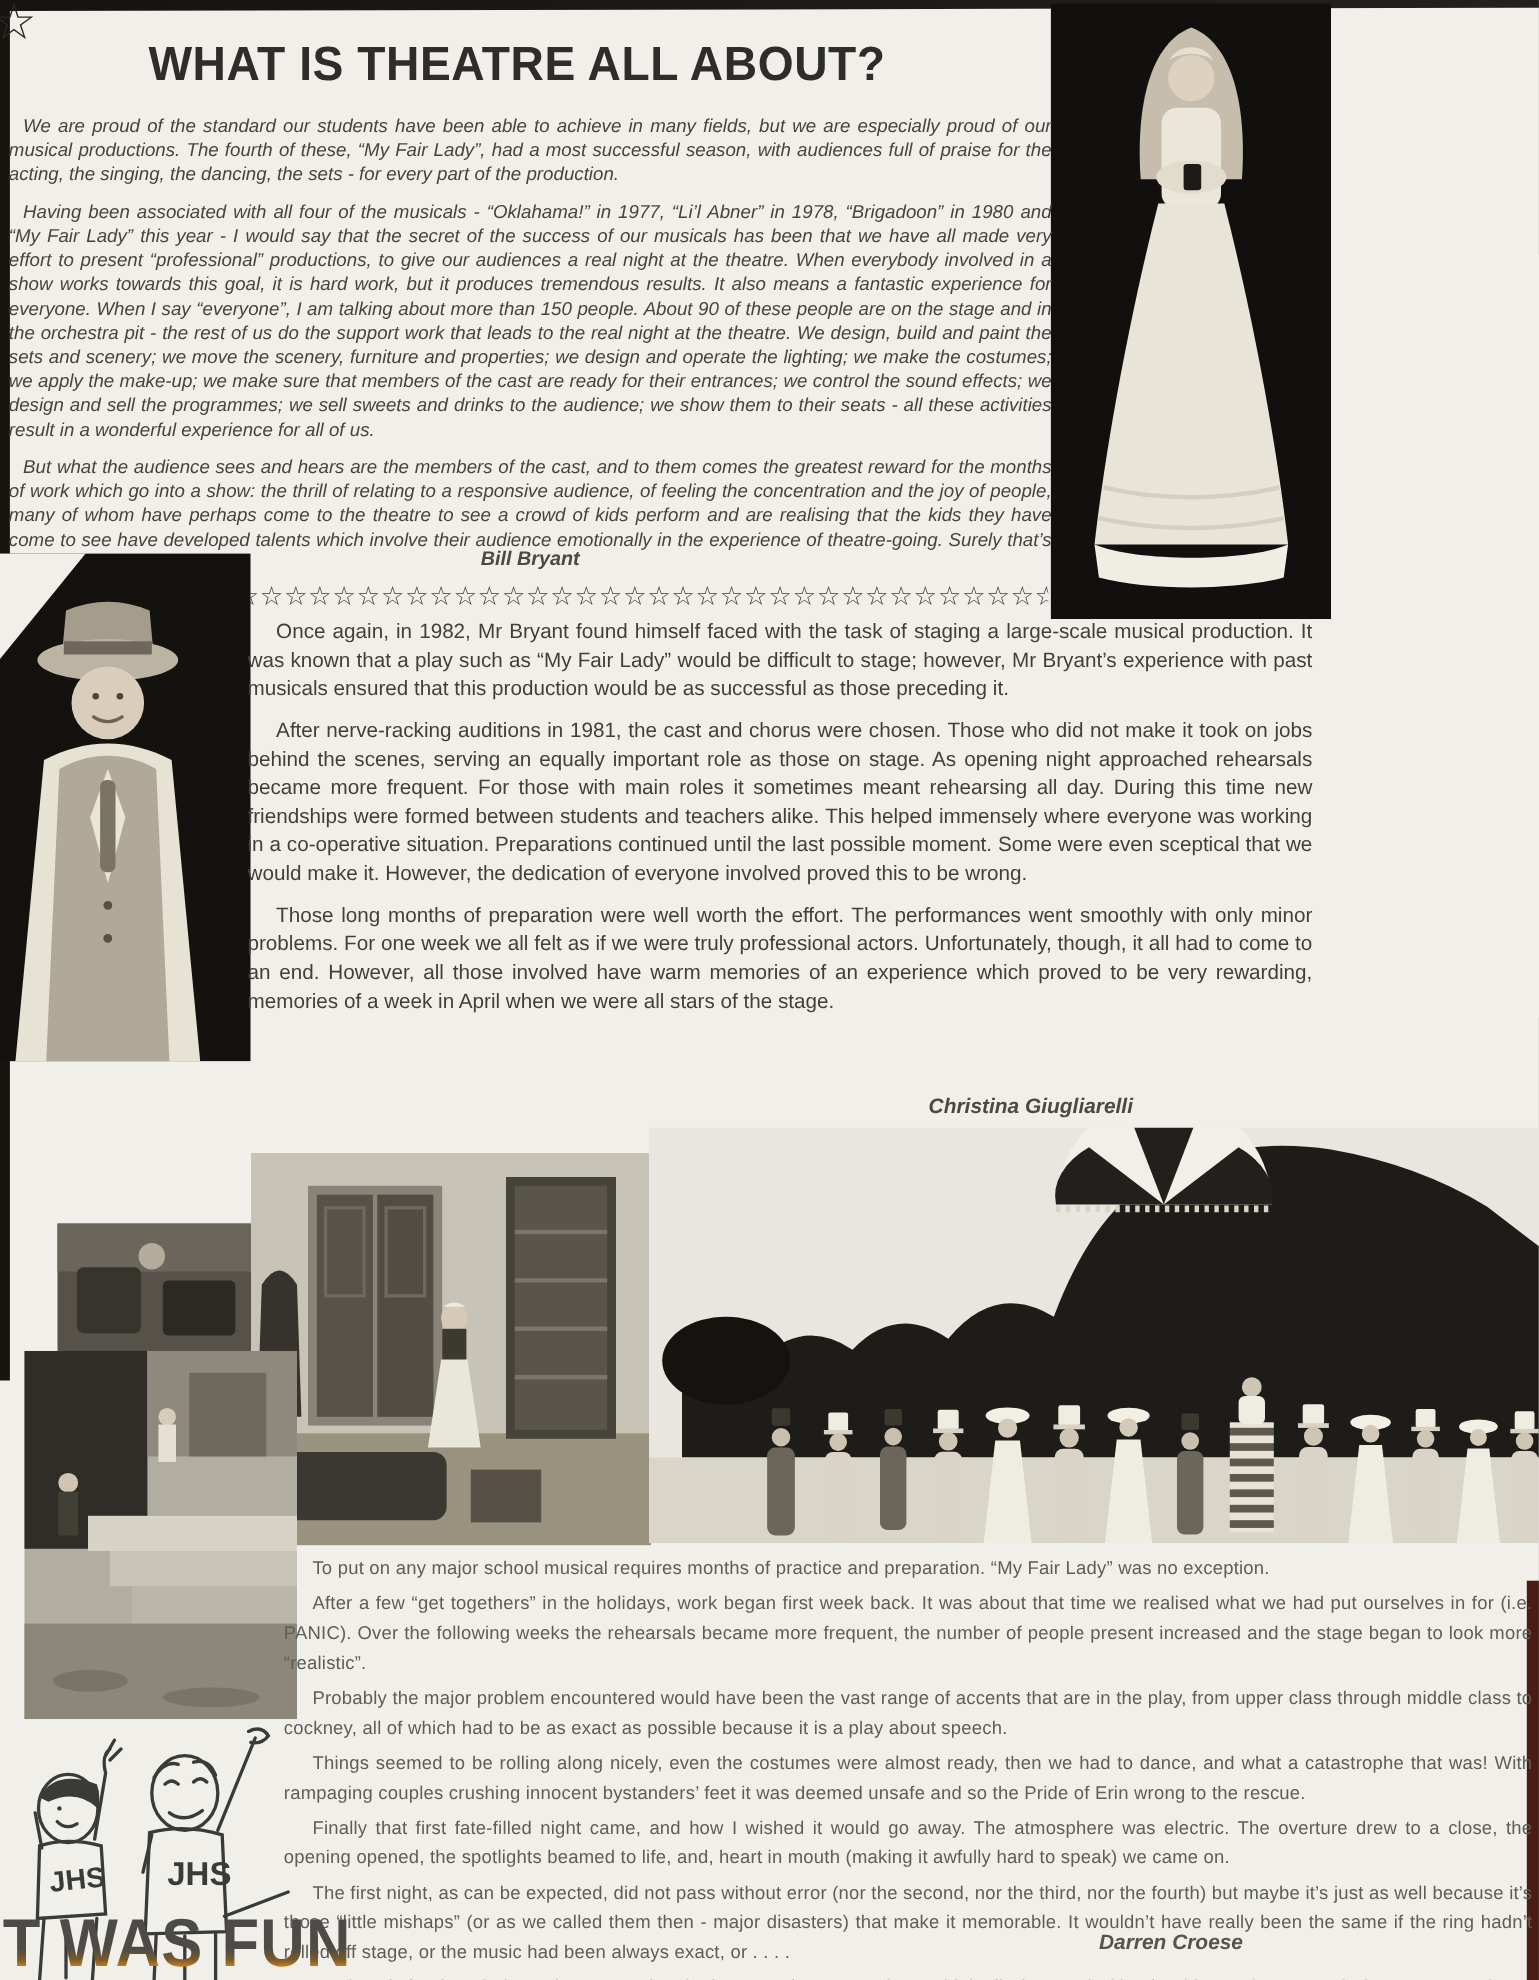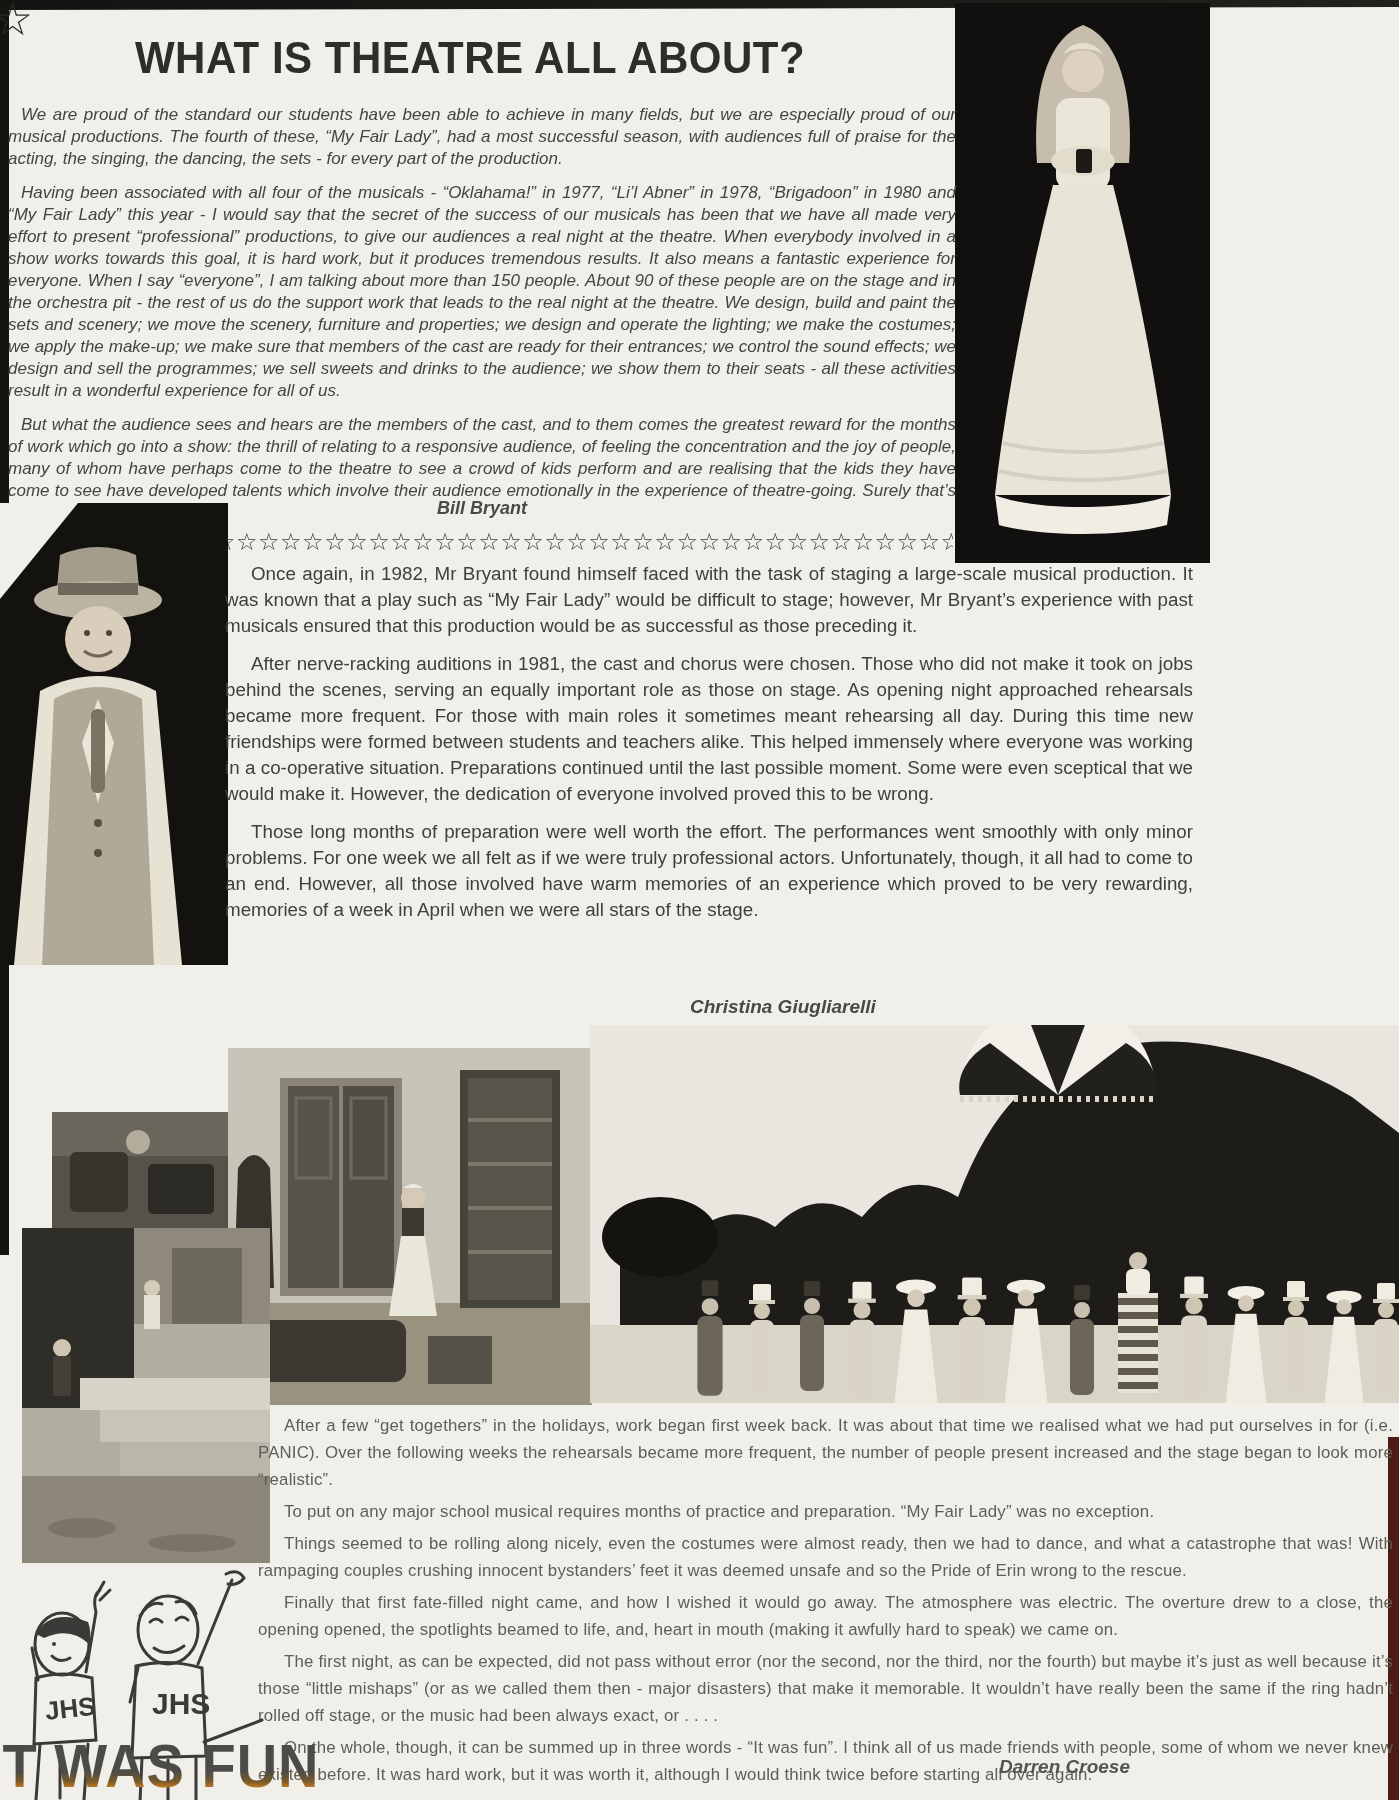--- a/index.html
+++ b/index.html
@@ -21,21 +21,21 @@
     font-style:italic;font-size:17px;line-height:22px;text-align:justify;color:#45443f;}
   .article1 p{margin:0 0 12px 0;text-indent:13px;}
   .byline{font-style:italic;font-weight:700;color:#4a4944;}
   .byline-bryant{position:absolute;left:8px;top:498px;width:948px;text-align:center;font-size:18px;}
   
   .star-divider{position:absolute;left:148px;top:528px;width:805px;font-size:24px;letter-spacing:0.5px;color:#3f3e3a;white-space:nowrap;overflow:hidden;}
   
   .article2{position:absolute;left:225px;top:561px;width:968px;
     font-size:18.8px;line-height:26px;text-align:justify;color:#403f3a;}
   .article2 p{margin:0 0 12px 0;text-indent:26px;}
-  .byline-giugliarelli{position:absolute;left:690px;top:996px;width:340px;text-align:left;font-size:19px;}
+  .byline-giugliarelli{position:absolute;left:690px;top:996px;width:340px;text-align:right;font-size:19px;}
   
   .article3{position:absolute;left:258px;top:1412px;width:1135px;
     font-size:16.8px;line-height:27px;text-align:justify;color:#5e5d58;letter-spacing:0.2px;}
   .article3 p{margin:0 0 5px 0;text-indent:26px;}
   .byline-croese{position:absolute;left:800px;top:1756px;width:330px;text-align:right;
     font-size:19px;font-weight:700;font-style:italic;color:#55544f;}
   
   .banner{position:absolute;left:-14px;top:1730px;width:400px;
     font-size:56px;font-weight:800;letter-spacing:1px;white-space:nowrap;transform:scaleY(1.1);transform-origin:left top;
     background:linear-gradient(to bottom,#4c4b47 58%,#7a5a2a 72%,#e08a1e 84%,#f6c83e 100%);
@@ -229,22 +229,23 @@
       <rect x="536" y="244" width="24" height="26" rx="6" fill="#efece1"></rect>
       <use href="#fig-man" transform="translate(604,312) scale(1.08)"></use>
       <use href="#fig-woman" transform="translate(656,314) scale(1.15)"></use>
       <use href="#fig-man" transform="translate(706,312)"></use>
       <use href="#fig-woman" transform="translate(754,316) scale(1.1)"></use>
       <use href="#fig-man" transform="translate(796,314)"></use>
     </svg>
   </div>
 
   <div class="article3">
+    <p>To put on any major school musical requires months of practice and preparation. “My Fair Lady” was no exception.</p>
     <p>After a few “get togethers” in the holidays, work began first week back. It was about that time we realised what we had put ourselves in for (i.e. PANIC). Over the following weeks the rehearsals became more frequent, the number of people present increased and the stage began to look more “realistic”.</p>
-    <p>To put on any major school musical requires months of practice and preparation. “My Fair Lady” was no exception.</p>
+    <p>Probably the major problem encountered would have been the vast range of accents that are in the play, from upper class through middle class to cockney, all of which had to be as exact as possible because it is a play about speech.</p>
     <p>Things seemed to be rolling along nicely, even the costumes were almost ready, then we had to dance, and what a catastrophe that was! With rampaging couples crushing innocent bystanders’ feet it was deemed unsafe and so the Pride of Erin wrong to the rescue.</p>
     <p>Finally that first fate-filled night came, and how I wished it would go away. The atmosphere was electric. The overture drew to a close, the opening opened, the spotlights beamed to life, and, heart in mouth (making it awfully hard to speak) we came on.</p>
     <p>The first night, as can be expected, did not pass without error (nor the second, nor the third, nor the fourth) but maybe it’s just as well because it’s those “little mishaps” (or as we called them then - major disasters) that make it memorable. It wouldn’t have really been the same if the ring hadn’t rolled off stage, or the music had been always exact, or . . . .</p>
     <p>On the whole, though, it can be summed up in three words - “It was fun”. I think all of us made friends with people, some of whom we never knew existed before. It was hard work, but it was worth it, although I would think twice before starting all over again.</p>
   </div>
   <div class="byline byline-croese">Darren Croese</div>
 
   <div class="cartoon">
     <svg width="268" height="250" viewBox="0 0 268 250">
       <g stroke="#3a3a38" stroke-width="3" fill="none" stroke-linecap="round">

